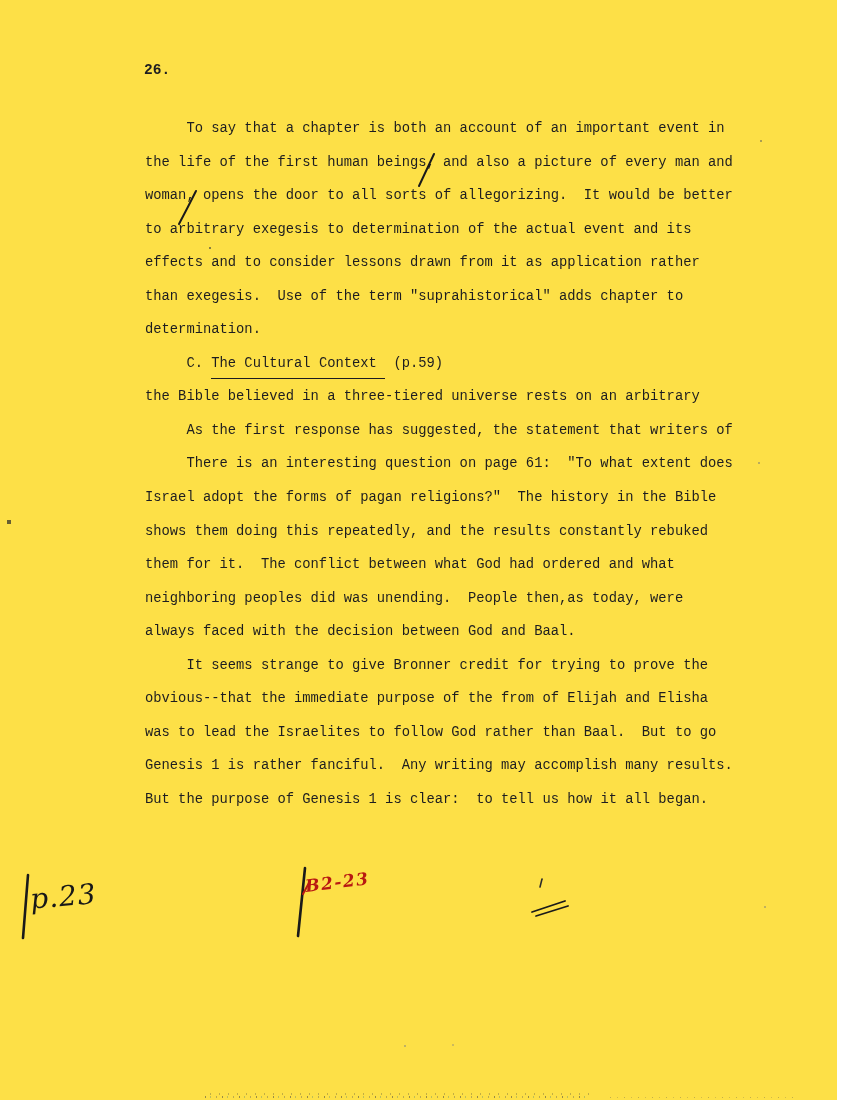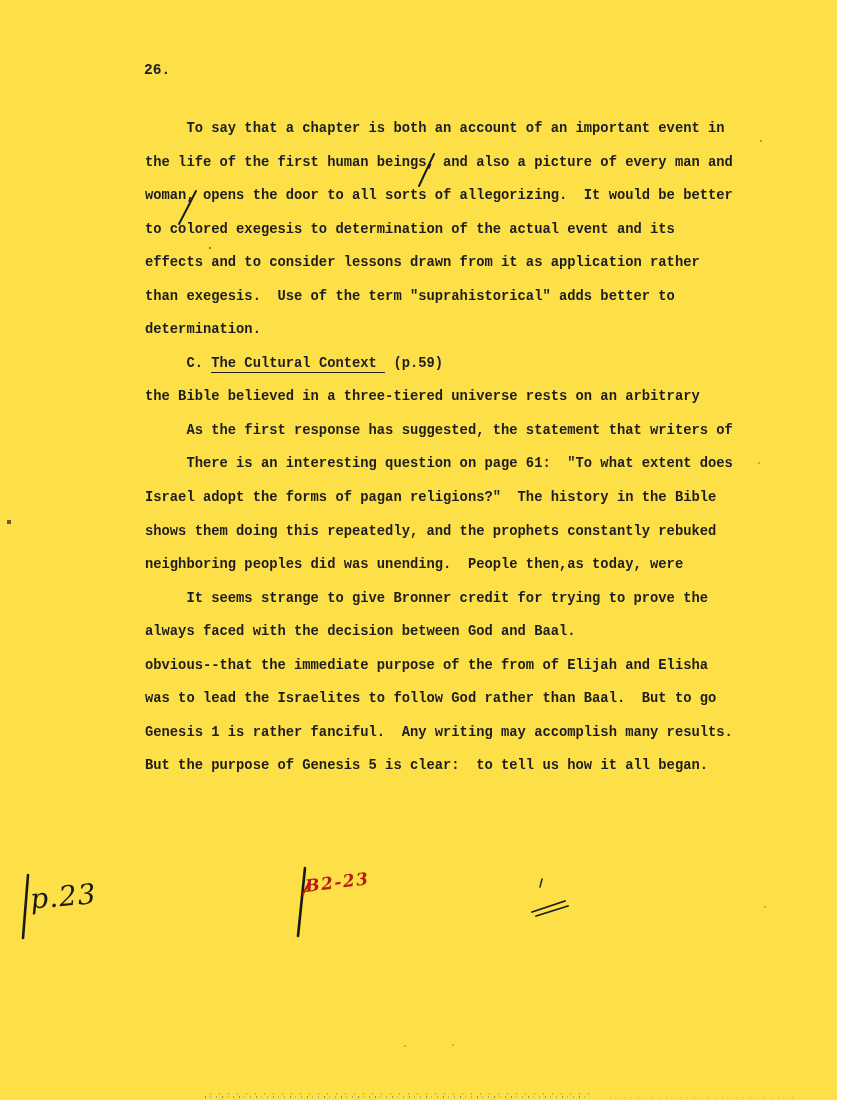--- a/index.html
+++ b/index.html
@@ -10,29 +10,29 @@
     overflow:hidden;
     font-family:"Liberation Mono", monospace;
     color:#1d1d20;
   }
   .pagenum{
     position:absolute;left:144px;top:62px;
     font-size:14.5px;font-weight:bold;white-space:pre;
   }
   .doc{
     position:absolute;left:145px;top:112px;width:640px;
-    font-size:13.8px;font-weight:bold;
+    font-size:13.8px;font-weight:normal;
   }
   .tl{
     height:33.55px;line-height:33.55px;
     white-space:pre;
   }
   .ul{
     border-bottom:1.6px solid #1d1d20;
-    padding-bottom:1px;
+    padding-bottom:7px;
   }
   
   .hand-pref{
     position:absolute;left:30px;top:880px;
     font-family:"DejaVu Serif", serif;font-style:italic;
     font-size:28px;color:#181818;
     transform:rotate(-5deg);letter-spacing:1px;white-space:pre;
   }
   .hand-red{
     position:absolute;left:305px;top:872px;
@@ -81,42 +81,43 @@
 <body>
 
 <div class="page">
 
   <div class="pagenum">26.</div>
 
   <div class="doc">
     <div class="tl">     To say that a chapter is both an account of an important event in</div>
     <div class="tl">the life of the first human beings, and also a picture of every man and</div>
     <div class="tl">woman, opens the door to all sorts of allegorizing.  It would be better</div>
-    <div class="tl">to colored exegesis to determination of the actual event and its</div>
+    <div class="tl">to arbitrary exegesis to determination of the actual event and its</div>
     <div class="tl">effects and to consider lessons drawn from it as application rather</div>
-    <div class="tl">than exegesis.  Use of the term "suprahistorical" adds better to</div>
+    <div class="tl">than exegesis.  Use of the term "suprahistorical" adds chapter to</div>
     <div class="tl">determination.</div>
 
     <div class="tl"><span>     C. </span><span class="ul">The Cultural Context </span><span> (p.59)</span></div>
 
     <div class="tl">the Bible believed in a three-tiered universe rests on an arbitrary</div>
     <div class="tl">     As the first response has suggested, the statement that writers of</div>
 
     <div class="tl">     There is an interesting question on page 61:  "To what extent does</div>
     <div class="tl">Israel adopt the forms of pagan religions?"  The history in the Bible</div>
-    <div class="tl">shows them doing this repeatedly, and the prophets constantly rebuked</div>
+    <div class="tl">shows them doing this repeatedly, and the results constantly rebuked</div>
+    <div class="tl">them for it.  The conflict between what God had ordered and what</div>
     <div class="tl">neighboring peoples did was unending.  People then,as today, were</div>
+    <div class="tl">always faced with the decision between God and Baal.</div>
+
     <div class="tl">     It seems strange to give Bronner credit for trying to prove the</div>
-
-    <div class="tl">always faced with the decision between God and Baal.</div>
     <div class="tl">obvious--that the immediate purpose of the from of Elijah and Elisha</div>
     <div class="tl">was to lead the Israelites to follow God rather than Baal.  But to go</div>
     <div class="tl">Genesis 1 is rather fanciful.  Any writing may accomplish many results.</div>
 
-    <div class="tl"><span>But the purpose of Genesis 5 is clear:  to tell </span><span>us</span><span> how it all began.</span></div>
+    <div class="tl"><span>But the purpose of Genesis 1 is clear:  to tell </span><span>us</span><span> how it all began.</span></div>
   </div>
 
   <div class="hand-pref">p.23</div>
   <div class="hand-red">B2-23</div>
 
   <svg class="ink-overlay" width="852" height="1100" viewBox="0 0 852 1100">
 
     <path d="M 28 875 L 23 938" stroke="#1a1a1a" stroke-width="2.6" stroke-linecap="round" fill="none"></path>
 
     <path d="M 305 868 L 298 936" stroke="#1a1a1a" stroke-width="2.6" stroke-linecap="round" fill="none"></path>

